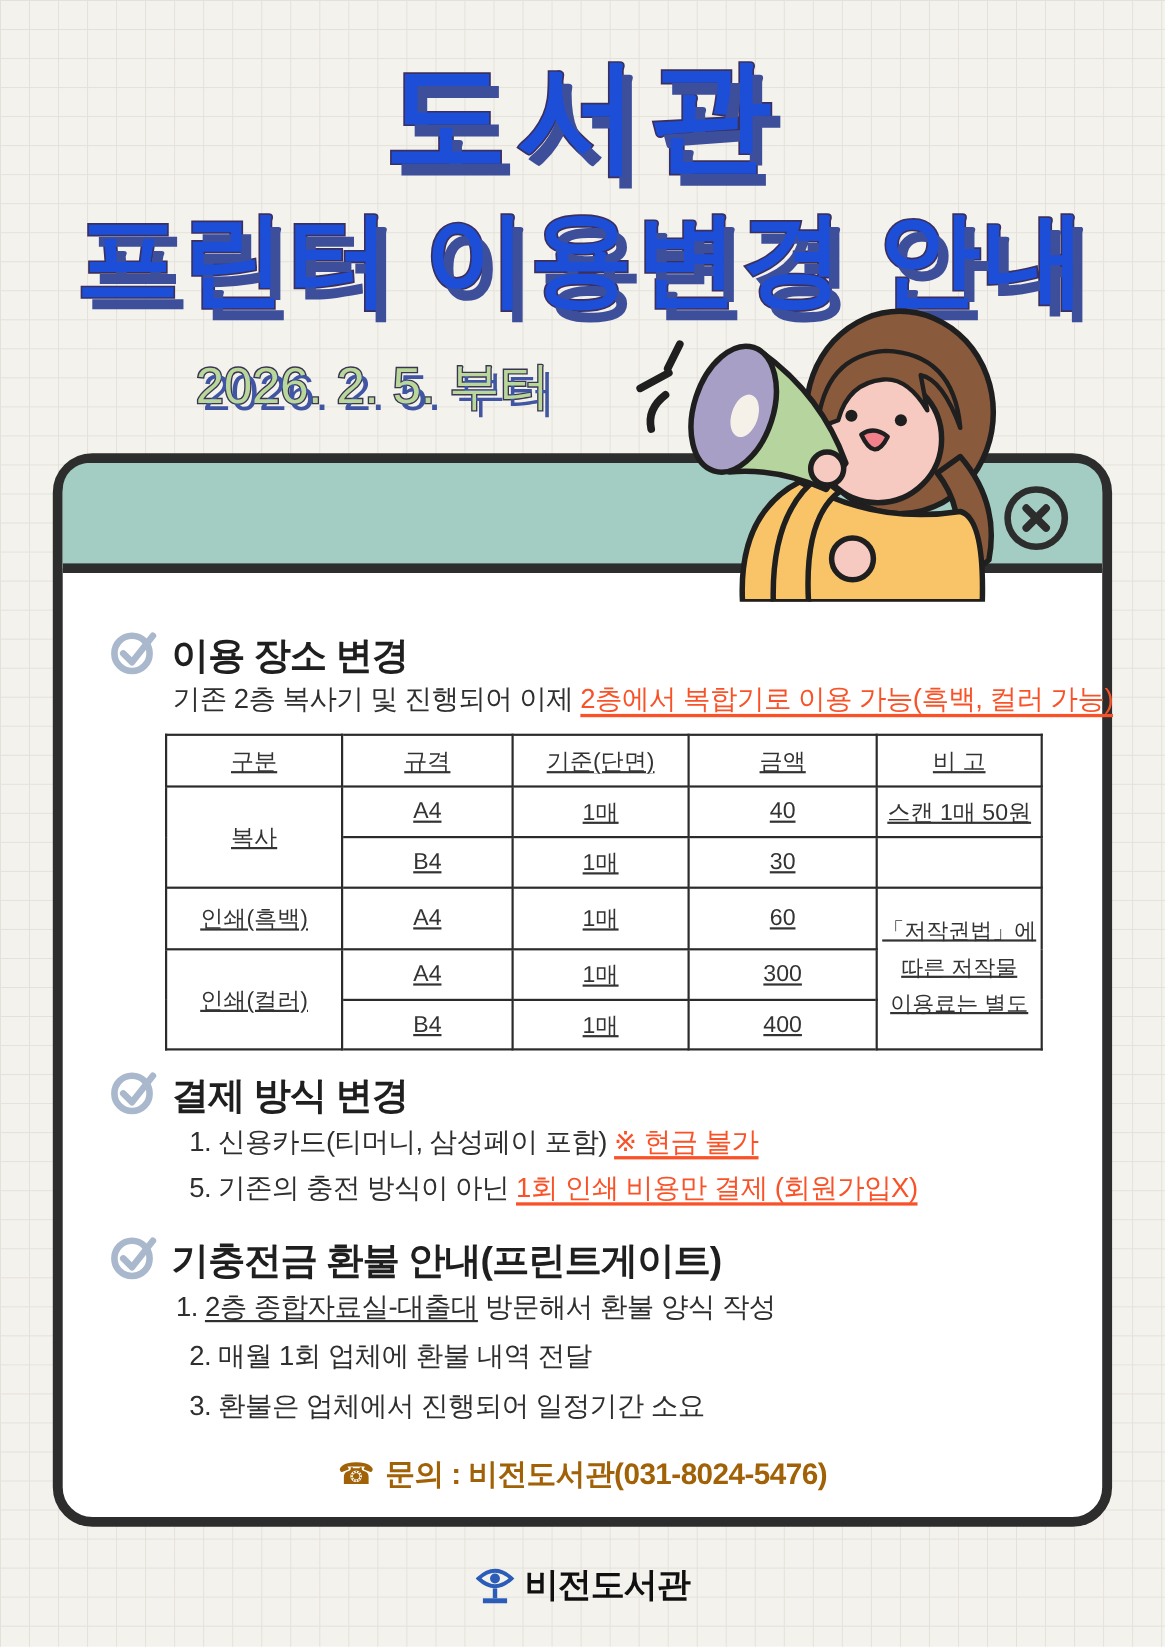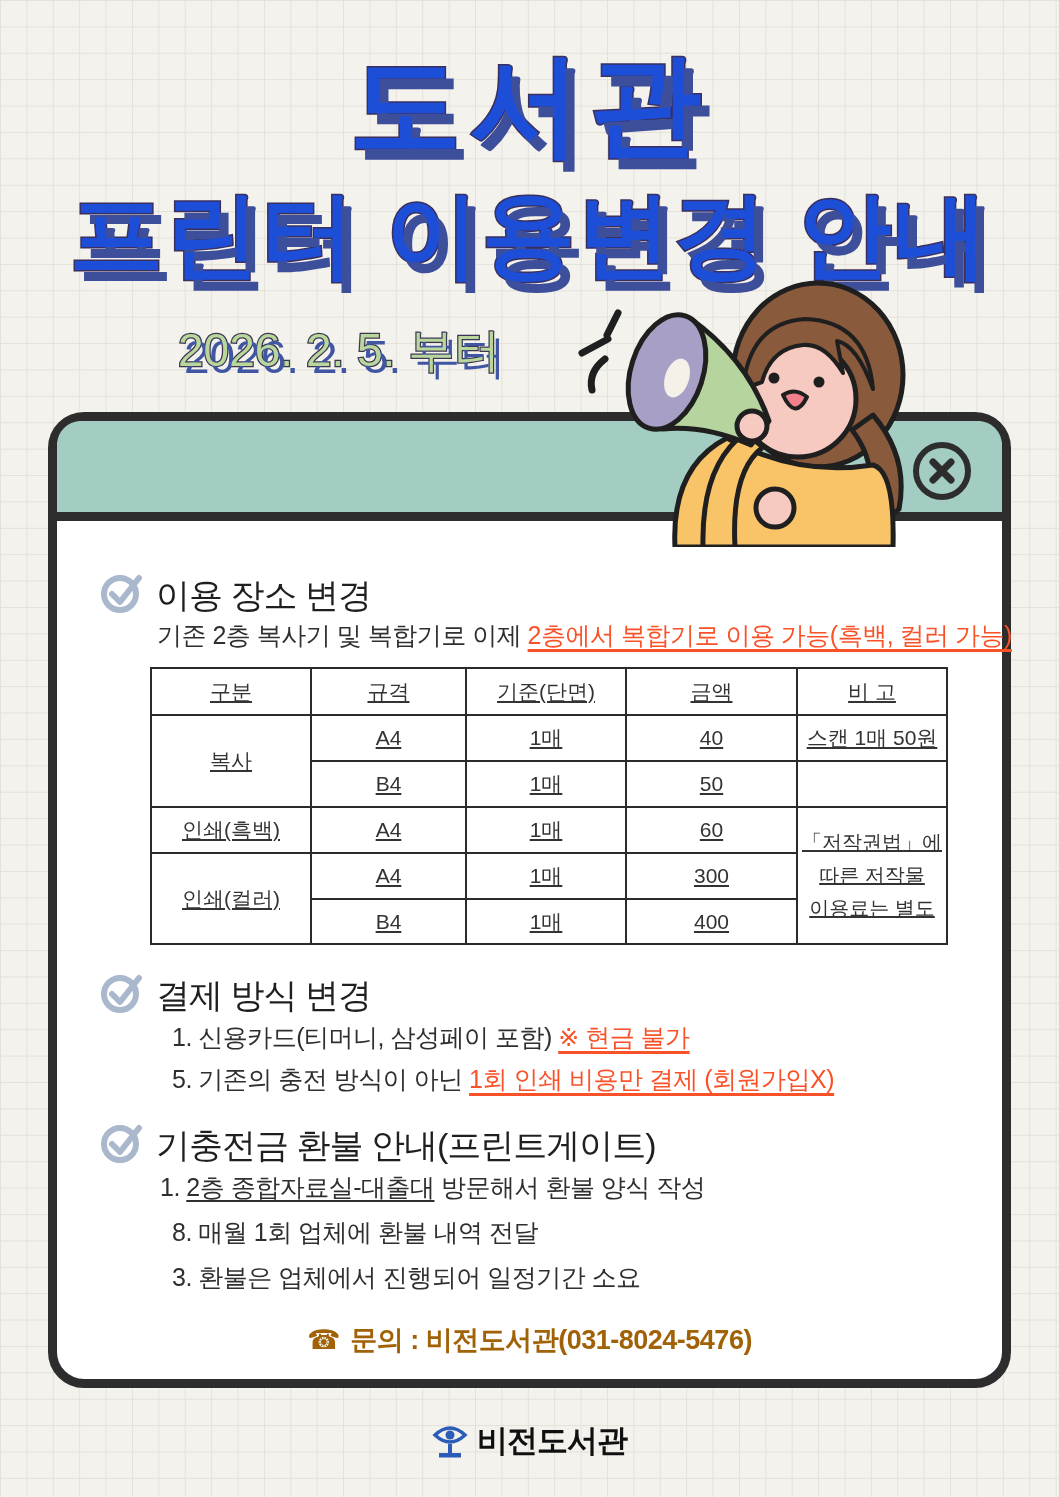--- a/index.html
+++ b/index.html
@@ -42,21 +42,21 @@
   }
   .close-btn {
     position:absolute; right:31px; top:21px; width:58px; height:58px;
     border:6px solid #2d2d2d; border-radius:50%; z-index:10; cursor:pointer;
     display:flex; align-items:center; justify-content:center;
   }
   
   .sec-head { position:absolute; display:flex; align-items:flex-start; gap:10px; }
   .sec-head .check { width:46px; height:46px; flex:0 0 auto; }
   .sec-head .sec-title {
-    font-size:34px; font-weight:400; color:#1f1f1f; letter-spacing:-1px;
+    font-size:34px; font-weight:700; color:#1f1f1f; letter-spacing:-1px;
     padding-top:4px; white-space:nowrap;
   }
   .body-line { position:absolute; font-size:25px; letter-spacing:-0.5px; white-space:nowrap; color:#2f2f2f; }
   .hl {
     color:#fa5228; text-decoration:underline;
     text-decoration-thickness:2.5px; text-underline-offset:5px;
   }
   .ul { text-decoration:underline; text-decoration-thickness:2px; text-underline-offset:4px; }
   
   .price-table {
@@ -98,21 +98,21 @@
   </div>
 
   <div class="sec-head" style="left:43px; top:148px;">
     <svg class="check" viewBox="0 0 46 46">
       <circle cx="20" cy="25" r="16" fill="none" stroke="#a9b8cc" stroke-width="6"></circle>
       <path d="M12 25 L20 33 L39 9" fill="none" stroke="#a9b8cc" stroke-width="6" stroke-linecap="round" stroke-linejoin="round"></path>
     </svg>
     <span class="sec-title">이용 장소 변경</span>
   </div>
   <div class="body-line" style="left:100px; top:198px;">
-    <span>기존 2층 복사기 및 복합기로 이제 </span><span class="hl">2층에서 복합기로 이용 가능(흑백, 컬러 가능)</span>
+    <span>기존 2층 복사기 및 진행되어 이제 </span><span class="hl">2층에서 복합기로 이용 가능(흑백, 컬러 가능)</span>
   </div>
 
   <table class="price-table">
     <colgroup>
         <col style="width:160px">
         <col style="width:155px">
         <col style="width:160px">
         <col style="width:171px">
         <col style="width:150px">
       </colgroup>
@@ -127,24 +127,24 @@
     <tr style="height:46px;">
       <td rowspan="2">복사</td>
       <td>A4</td>
       <td>1매</td>
       <td>40</td>
       <td>스캔 1매 50원</td>
     </tr>
     <tr style="height:46px;">
       <td>B4</td>
       <td>1매</td>
-      <td>50</td>
+      <td>30</td>
       <td></td>
     </tr>
-    <tr style="height:46px;">
+    <tr style="height:56px;">
       <td>인쇄(흑백)</td>
       <td>A4</td>
       <td>1매</td>
       <td>60</td>
       <td rowspan="3" class="note-pre">「저작권법」에
 따른  저작물
 이용료는 별도</td>
     </tr>
     <tr style="height:46px;">
       <td rowspan="2">인쇄(컬러)</td>
@@ -177,21 +177,21 @@
   <div class="sec-head" style="left:43px; top:698px;">
     <svg class="check" viewBox="0 0 46 46">
       <circle cx="20" cy="25" r="16" fill="none" stroke="#a9b8cc" stroke-width="6"></circle>
       <path d="M12 25 L20 33 L39 9" fill="none" stroke="#a9b8cc" stroke-width="6" stroke-linecap="round" stroke-linejoin="round"></path>
     </svg>
     <span class="sec-title">기충전금 환불 안내(프린트게이트)</span>
   </div>
   <div class="body-line" style="left:103px; top:750px;">
     <span>1. </span><span class="ul">2층 종합자료실-대출대</span><span> 방문해서 환불 양식 작성</span>
   </div>
-  <div class="body-line" style="left:115px; top:795px;">8. 매월 1회 업체에 환불 내역 전달</div>
+  <div class="body-line" style="left:115px; top:795px;">2. 매월 1회 업체에 환불 내역 전달</div>
   <div class="body-line" style="left:115px; top:840px;">3. 환불은 업체에서 진행되어 일정기간 소요</div>
 
   <div class="contact">
     <span class="tel-icon">☎</span><span>문의 : 비전도서관(031-8024-5476)</span>
   </div>
 </div>
 
 <svg class="illustration" viewBox="0 0 390 272">
 
   <g stroke="#1f1f1f" stroke-width="7" stroke-linecap="round" fill="none">

